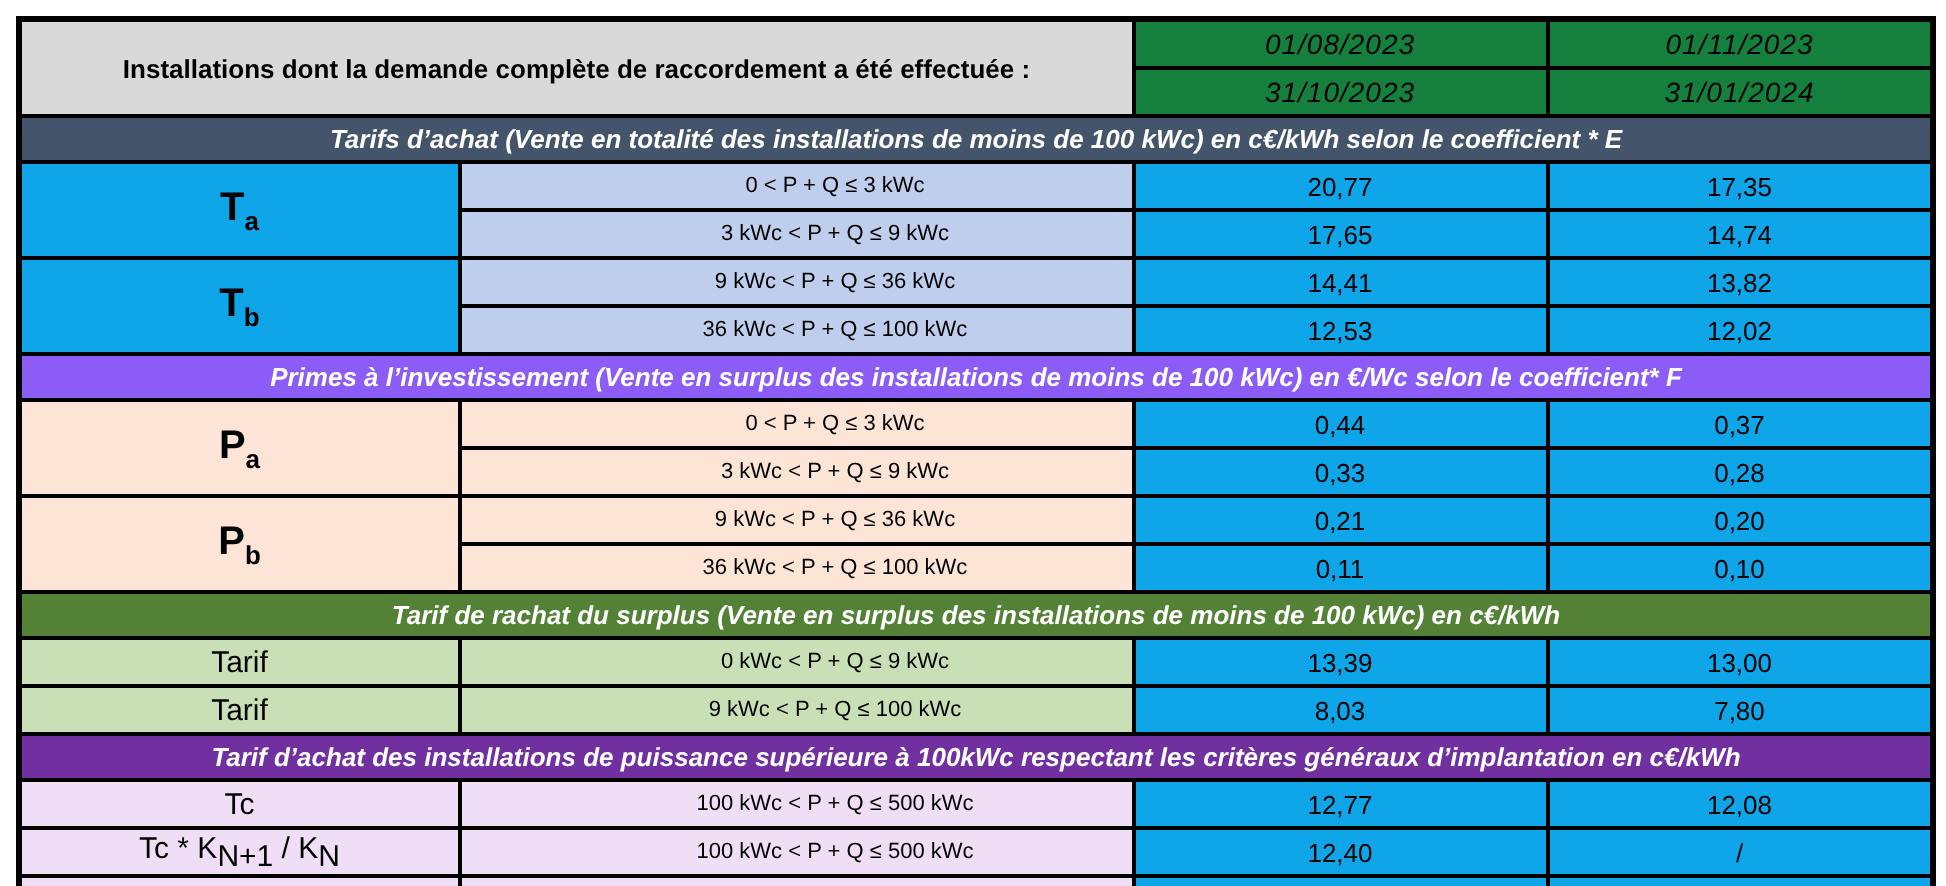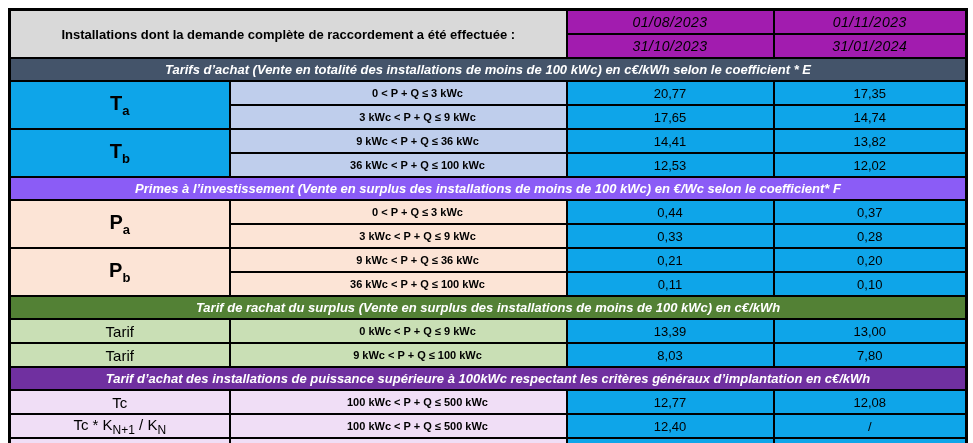--- a/index.html
+++ b/index.html
@@ -14,39 +14,39 @@
   }
   td{
     border:2px solid #000;text-align:center;vertical-align:middle;
     padding:0 2px;overflow:hidden;white-space:nowrap;color:#000;
   }
   tr.hrow td{height:22px;}
   tr.bar td{height:21px;}
   tr.data td{height:22px;}
   
   .hdr{background:#D9D9D9;font-weight:bold;font-size:13px;}
-  .date{background:#a21caf;font-style:italic;font-size:14px;letter-spacing:.5px;}
+  .date{background:#15803d;font-style:italic;font-size:14px;letter-spacing:.5px;}
   
   .bar td{color:#fff;font-weight:bold;font-style:italic;font-size:13px;}
   .bar-navy{background:#44546A;}
   .bar-orange{background:#8b5cf6;}
   .bar-green{background:#538135;}
   .bar-purple{background:#7030A0;}
   
   .bg-blue{background:#0ea5e9;}
   .bg-blue2{background:#BFCEEC;}
   .bg-peach{background:#FCE4D6;}
   .bg-peach2{background:#FCE4D6;}
   .bg-greenlt{background:#C9DFB5;}
   .bg-lav{background:#F0DEF6;}
   .group-label{font-weight:bold;font-size:20px;}
   .group-label sub{font-size:13px;}
   .row-label{font-weight:normal;font-size:15px;}
-  .row-label sub{font-size:12px;}
-  .cond{font-weight:bold;font-size:11px;padding-left:41px;}
+  .row-label sub{font-size:15px;}
+  .cond{font-weight:normal;font-size:11px;padding-left:41px;}
   .val{background:#0ea5e9;font-size:13px;margin-left:12px;}
 </style>
 </head>
 <body>
 
 <div class="page">
   <table class="tariff">
     <colgroup>
       <col style="width:220px">
         <col style="width:337px">

